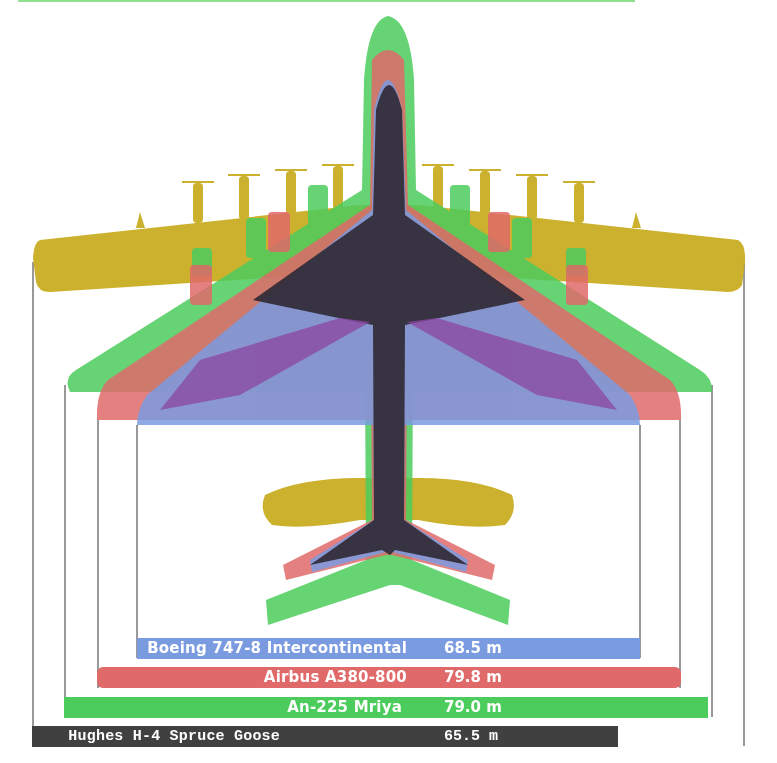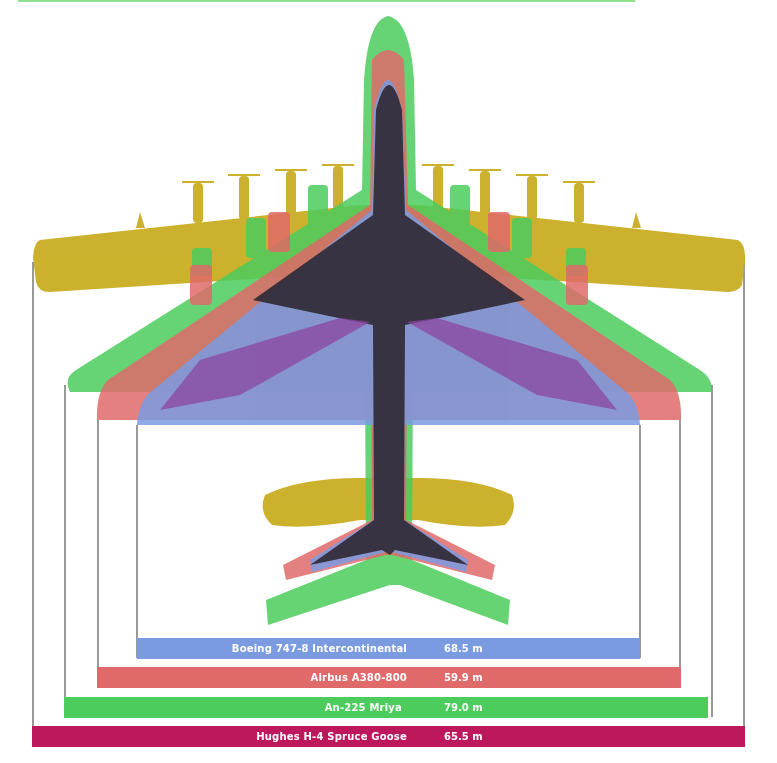--- a/index.html
+++ b/index.html
@@ -1,18 +1,18 @@
 <!DOCTYPE html>
 <html><head>
 <meta charset="utf-8">
 <style>
   html,body{margin:0;padding:0;background:#ffffff;}
   body{width:777px;height:763px;position:relative;overflow:hidden;font-family:"DejaVu Sans",sans-serif;}
   #stage{position:absolute;left:0;top:0;width:777px;height:763px;}
-  .bar{position:absolute;height:21px;color:#fff;font-weight:bold;font-size:10px;line-height:21px;}
+  .bar{position:absolute;height:21px;color:#fff;font-weight:bold;font-size:15px;line-height:21px;}
   .bar .name{position:absolute;right:calc(100% - 407px);text-align:right;white-space:nowrap;letter-spacing:0.2px;}
   .bar .span{position:absolute;white-space:nowrap;}
   .topline{position:absolute;left:18px;top:0;width:617px;height:2px;background:#8fe08f;}
 </style>
 </head>
 <body>
 
 <div id="stage">
   <div class="topline"></div>
 
@@ -88,26 +88,26 @@
       <path d="M200,360 L340,318 L370,322 L240,395 L160,410Z"></path>
       <path d="M577,360 L437,318 L407,322 L537,395 L617,410Z"></path>
     </g>
   </svg>
 
   <div id="bars">
     <div class="bar" style="left:137px;width:503px;top:638px;background:#7b9be0;">
       <span class="name" style="right:233px">Boeing 747-8 Intercontinental</span>
       <span class="span" style="left:307px">68.5 m</span>
     </div>
-    <div class="bar" style="left:97px;width:584px;top:667px;background:#e06a6a;">
+    <div class="bar" style="left:97px;width:584px;top:667px;background:#e06a6a;border-radius:6px;">
       <span class="name" style="right:274px">Airbus A380-800</span>
-      <span class="span" style="left:347px">59.9 m</span>
+      <span class="span" style="left:347px">79.8 m</span>
     </div>
     <div class="bar" style="left:64px;width:644px;top:697px;background:#4ccc5c;">
       <span class="name" style="right:306px">An-225 Mriya</span>
       <span class="span" style="left:380px">79.0 m</span>
     </div>
-    <div class="bar" style="left:32px;width:713px;top:726px;background:#be185d;">
+    <div class="bar" style="left:32px;width:586px;top:726px;background:#404040;font-family:Liberation Mono, monospace;">
       <span class="name" style="right:338px">Hughes H-4 Spruce Goose</span>
       <span class="span" style="left:412px">65.5 m</span>
     </div>
   </div>
 </div>
 
 </body></html>

